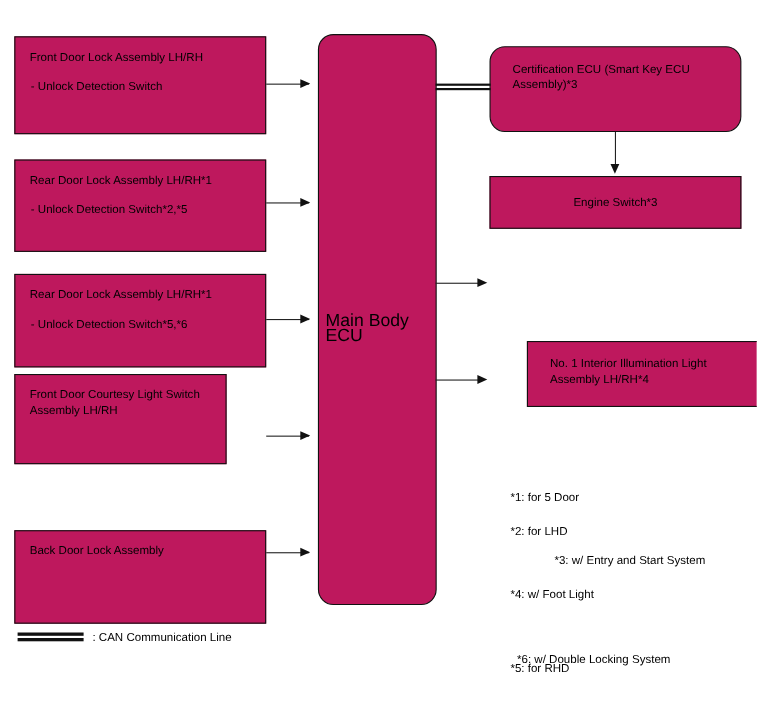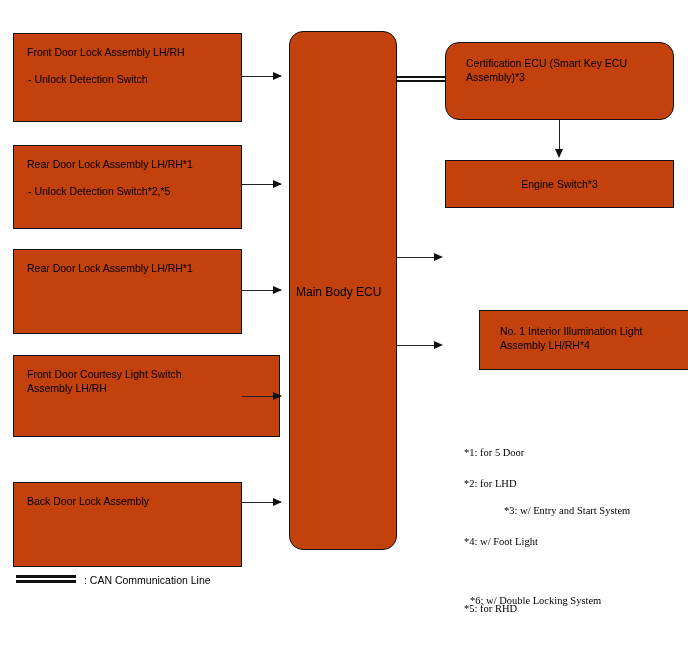--- a/index.html
+++ b/index.html
@@ -16,21 +16,21 @@
     position: relative;
     width: 688px;
     height: 658px;
     background: #ffffff;
     overflow: hidden;
   }
   .node {
     position: absolute;
     box-sizing: border-box;
     border: 1.6px solid #111111;
-    background: #c2410c;
+    background: #be185d;
   }
   .node.rounded {
     border-radius: 14px;
   }
   .node .label {
     position: absolute;
     font-size: 10.5px;
     line-height: 14px;
     color: #000000;
     white-space: pre-line;
@@ -50,21 +50,21 @@
   }
   .node .label.centered {
     left: 0;
     right: 0;
     text-align: center;
   }
   
   #main-body-ecu .label {
     left: 6px;
     top: 253px;
-    font-size: 12px;
+    font-size: 16px;
   }
 
   
   .hline {
     position: absolute;
     height: 1.3px;
     background: #222222;
   }
   .vline {
     position: absolute;
@@ -117,43 +117,43 @@
     position: absolute;
     font-size: 10.5px;
     line-height: 13px;
   }
 
   .note {
     position: absolute;
     font-size: 10.5px;
     line-height: 13px;
     white-space: pre;
-    font-family: Liberation Serif, serif;
   }
 </style>
 </head>
 <body>
 
 <div id="canvas">
 
   <div class="node left" id="front-door-lock" style="left:13px; top:33px; width:229px; height:89px;">
     <div class="label">Front Door Lock Assembly LH/RH</div>
     <div class="label sub">- Unlock Detection Switch</div>
   </div>
 
   <div class="node left" id="rear-door-lock-a" style="left:13px; top:145px; width:229px; height:84px;">
     <div class="label">Rear Door Lock Assembly LH/RH*1</div>
     <div class="label sub">- Unlock Detection Switch*2,*5</div>
   </div>
 
   <div class="node left" id="rear-door-lock-b" style="left:13px; top:249px; width:229px; height:85px;">
     <div class="label">Rear Door Lock Assembly LH/RH*1</div>
-  </div>
-
-  <div class="node left" id="front-door-courtesy" style="left:13px; top:355px; width:267px; height:82px;">
+    <div class="label sub">- Unlock Detection Switch*5,*6</div>
+  </div>
+
+  <div class="node left" id="front-door-courtesy" style="left:13px; top:340px; width:193px; height:82px;">
     <div class="label">Front Door Courtesy Light Switch
 Assembly LH/RH</div>
   </div>
 
   <div class="node left" id="back-door-lock" style="left:13px; top:459px; width:229px; height:85px;margin-top:23px;">
     <div class="label">Back Door Lock Assembly</div>
   </div>
 
   <div class="node rounded" id="main-body-ecu" style="left:289px; top:31px; width:108px; height:519px;">
     <div class="label">Main Body ECU</div>

